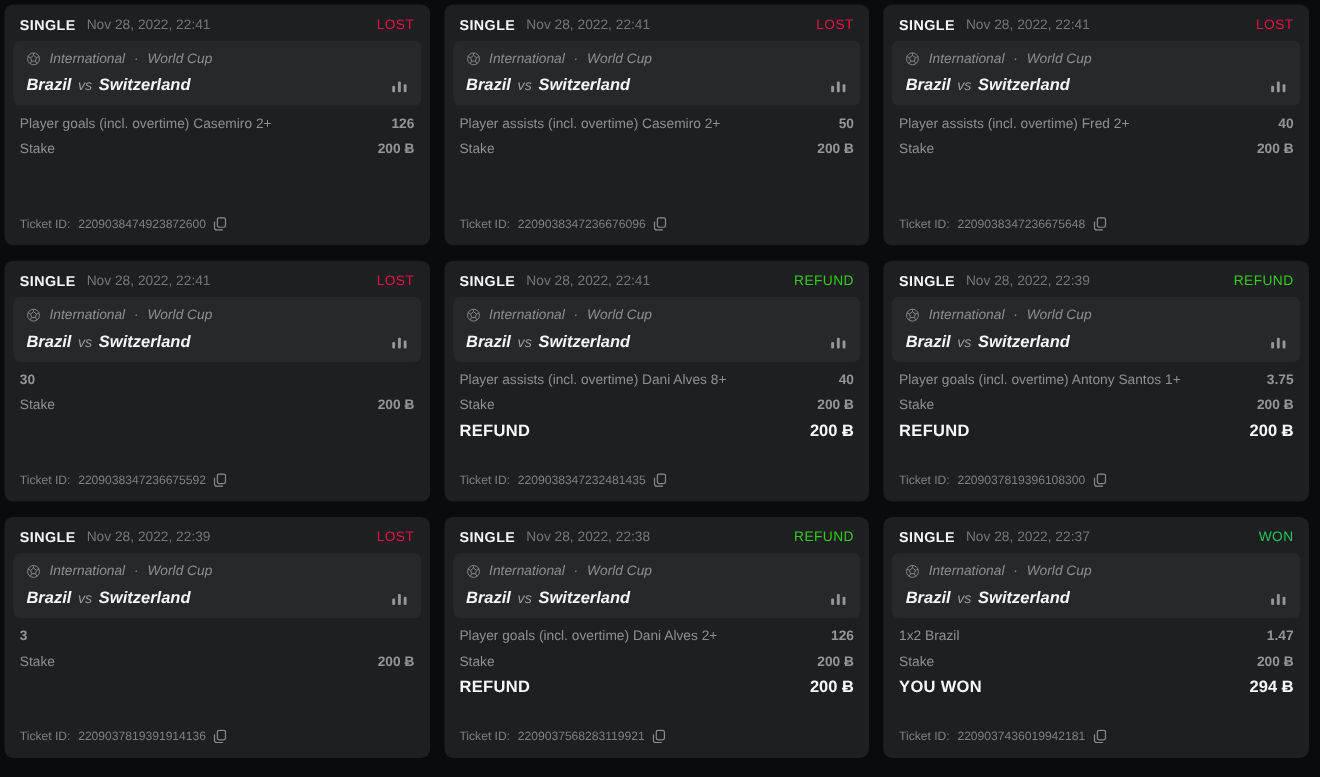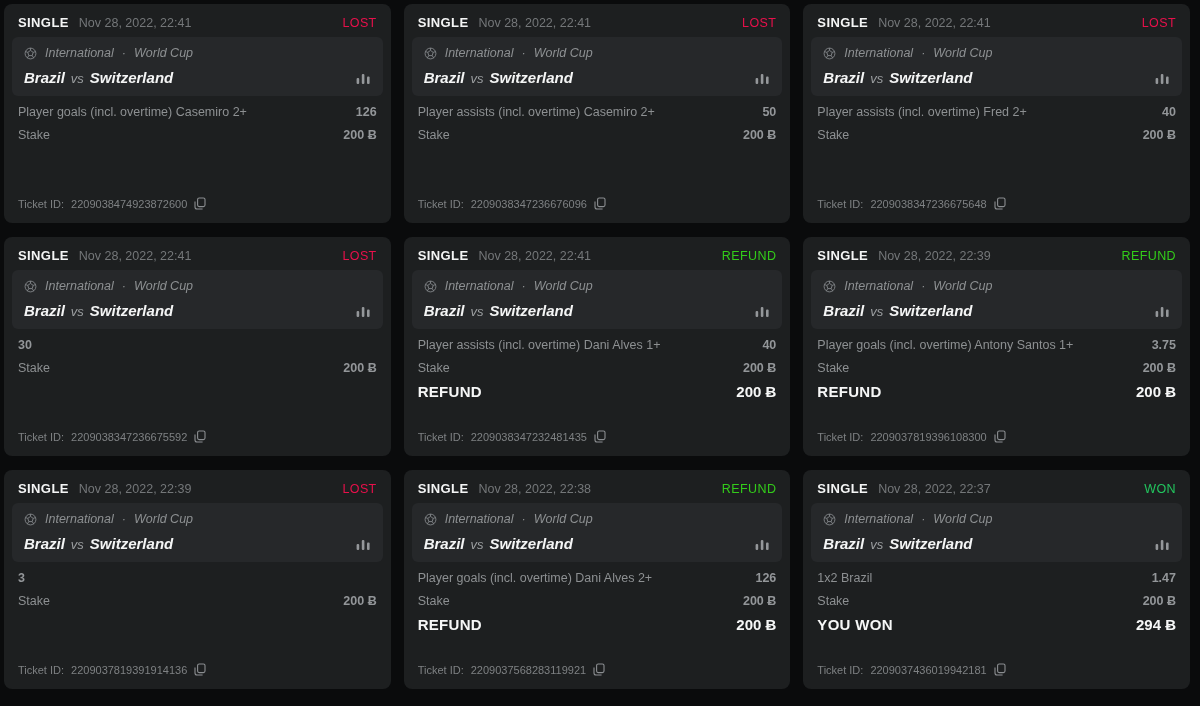--- a/index.html
+++ b/index.html
@@ -18,21 +18,21 @@
     padding:4px 10px 4px 4px;
   }
   .card {
     background:#1d1f20;
     border-radius:8px;
     padding:9px 12px 13px;
     display:flex;
     flex-direction:column;
   }
   .card-head {
-    display:flex; align-items:flex-end; gap:10px;
+    display:flex; align-items:flex-start; gap:10px;
     padding:2px 2px 7px;
   }
   .type { color:#f4f5f5; font-weight:700; font-size:13px; letter-spacing:.4px; }
   .date { color:#747779; font-size:12.5px; }
   .status { margin-left:auto; font-weight:400; font-size:12.5px; letter-spacing:.4px;padding-left:20px; }
   .panel {
     background:#26282a;
     border-radius:6px;
     margin:0 -4px;
     padding:9px 12px 10px;
@@ -318,21 +318,21 @@
           <svg width="15" height="12" viewBox="0 0 15 12" fill="currentColor">
             <rect x="0.6" y="6" width="2.6" height="6" rx="1"></rect>
             <rect x="5.8" y="2" width="2.6" height="10" rx="1"></rect>
             <rect x="11" y="4.5" width="2.6" height="7.5" rx="1"></rect>
           </svg>
         </span>
       </div>
     </div>
 
     <div class="row bet-row">
-      <span class="lbl">Player assists (incl. overtime) Dani Alves 1+</span>
+      <span class="lbl">Player assists (incl. overtime) Dani Alves 8+</span>
       <span class="val">40</span>
     </div>
 
     <div class="row stake-row">
       <span class="lbl">Stake</span>
       <span class="val">200 Ƀ</span>
     </div>
 
     <div class="row result-row">
       <span class="lbl">REFUND</span>

